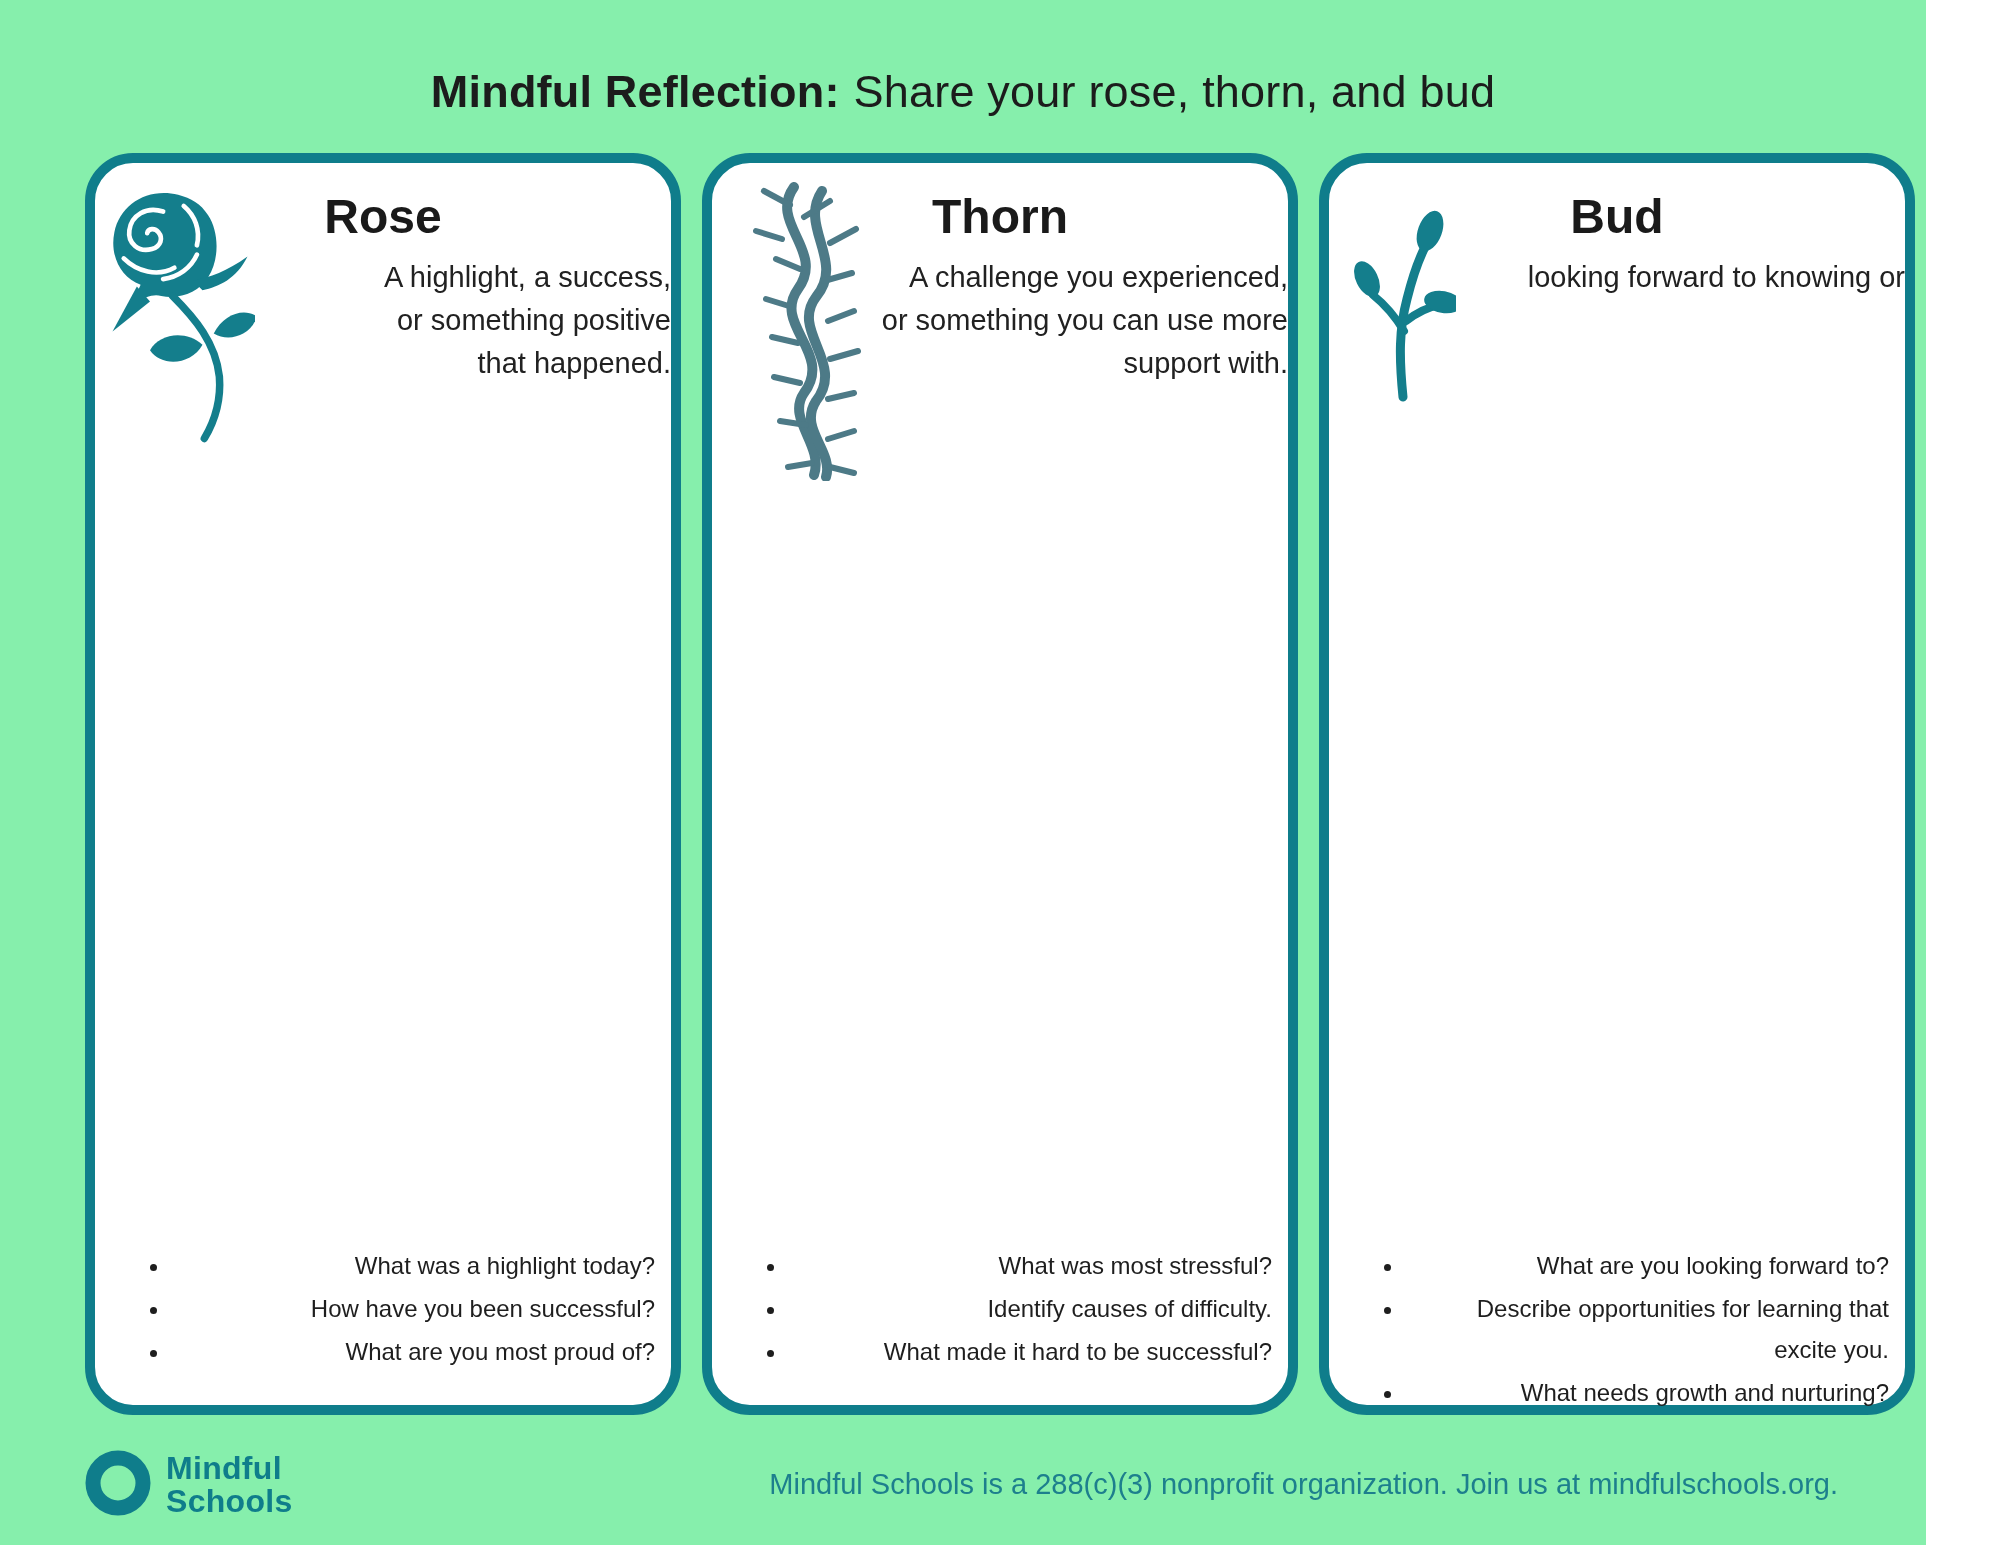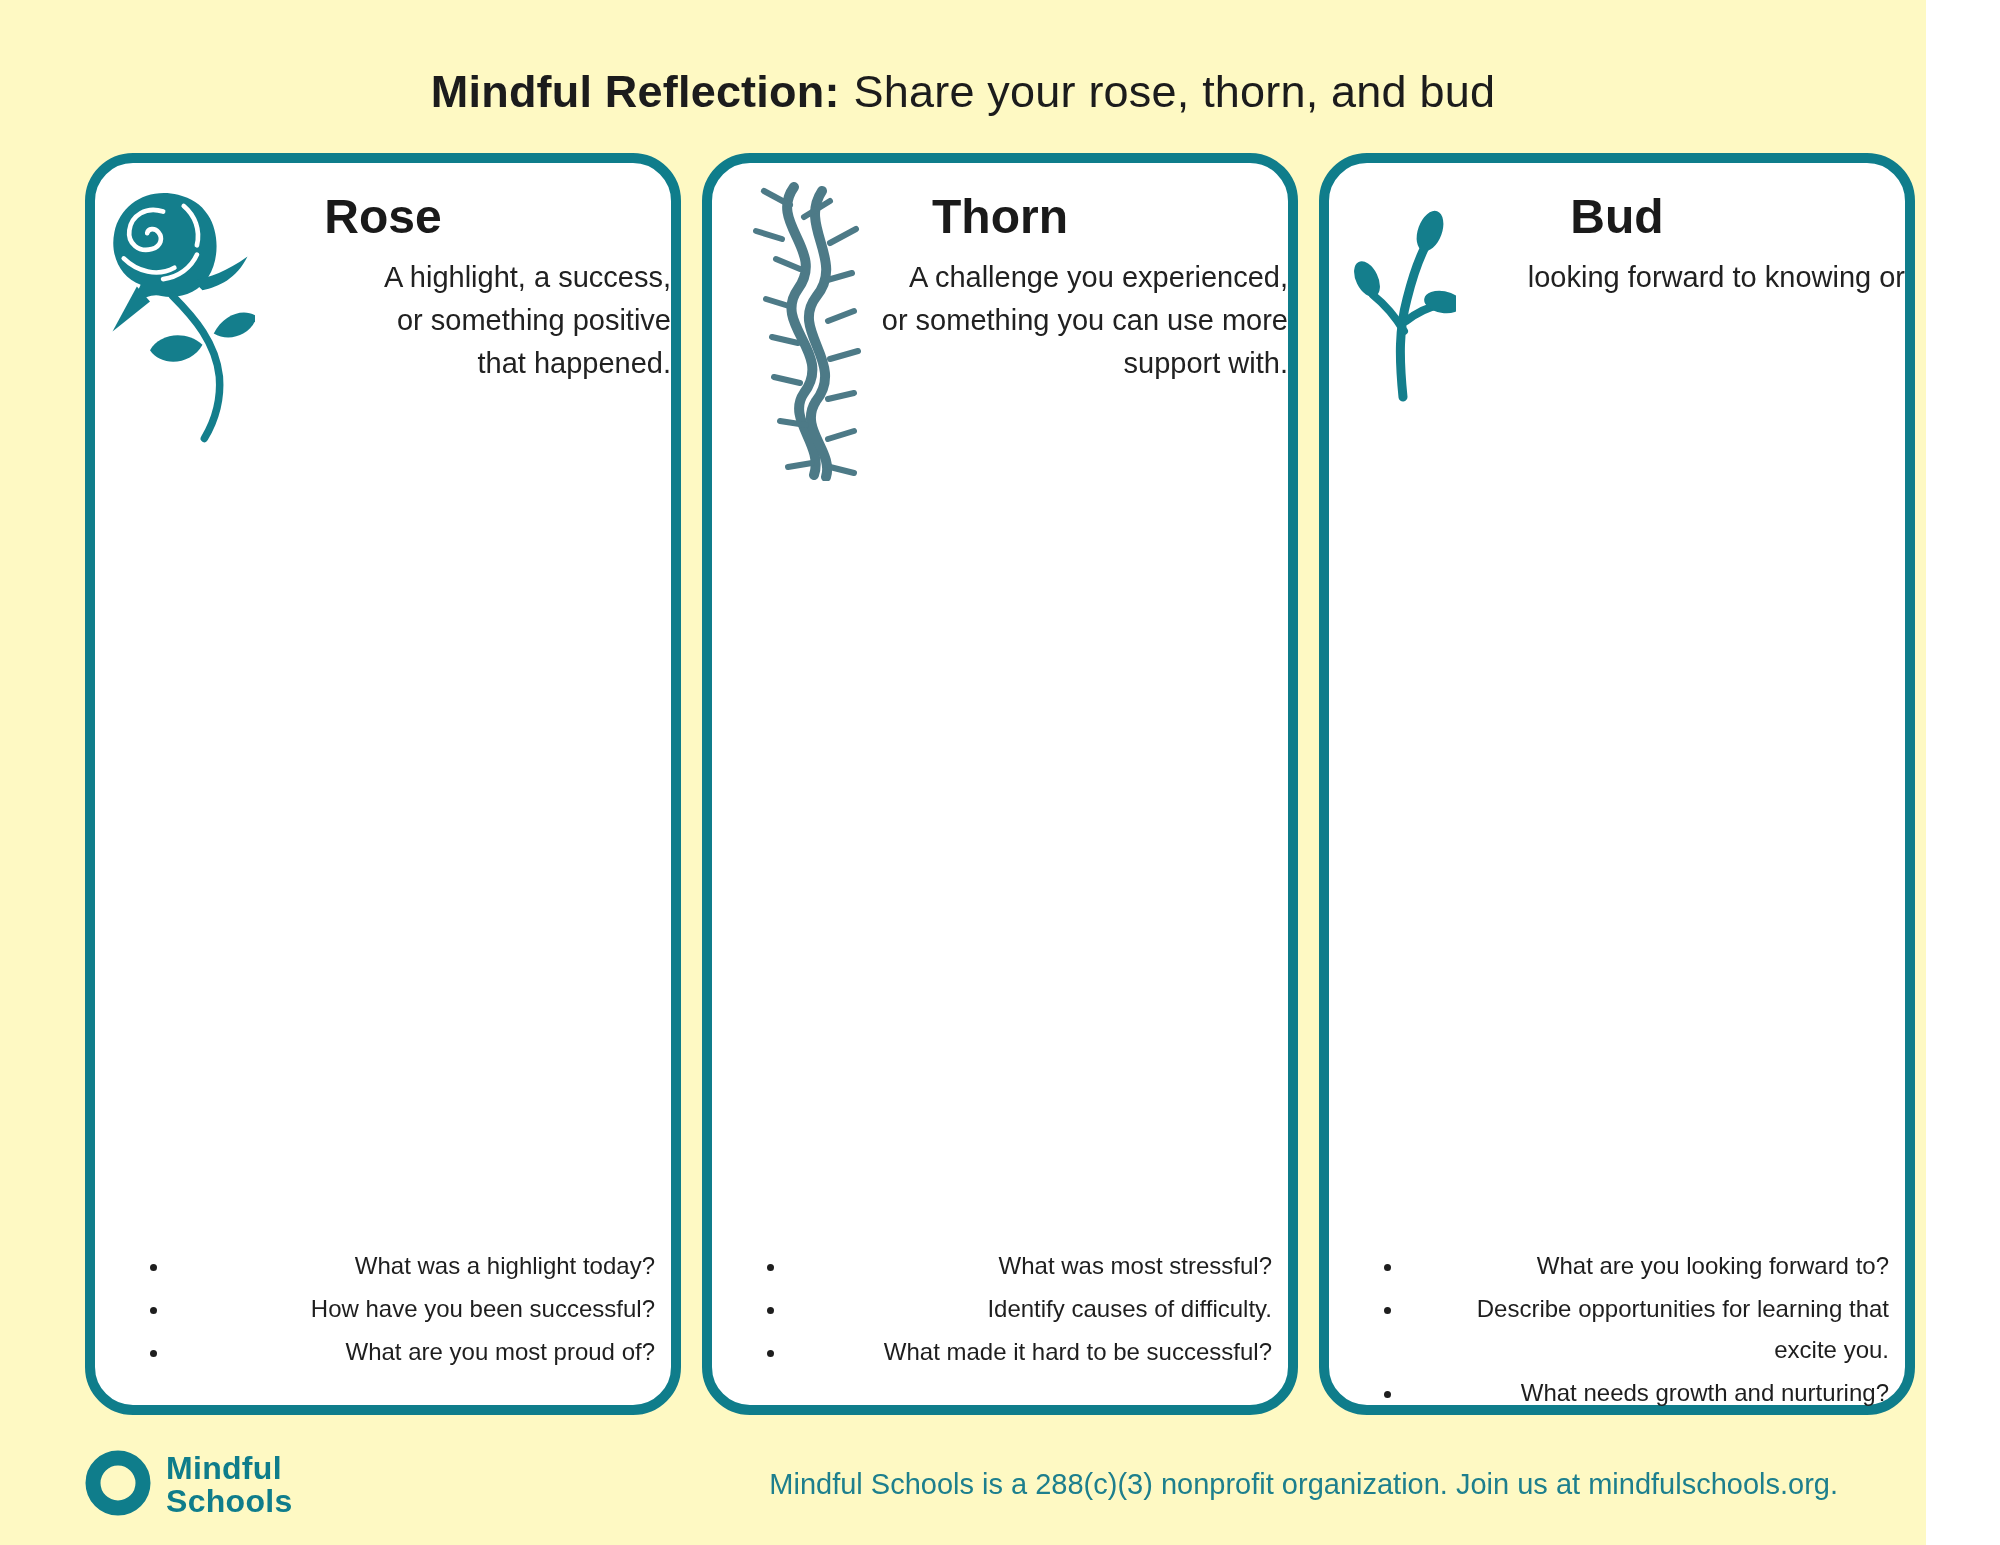--- a/index.html
+++ b/index.html
@@ -1,19 +1,19 @@
 <!DOCTYPE html>
 <html><head>
 <meta charset="utf-8">
 <style>
   html,body{margin:0;padding:0;background:#fff;}
   .page{
     position:relative;
     width:1926px;height:1545px;
-    background:#fef9c3;
+    background:#86efac;
     font-family:"Liberation Sans", sans-serif;
     overflow:hidden;
   }
   
   .page-title{
     position:absolute;top:66px;left:0;width:100%;
     text-align:center;
     font-size:45px;color:#1c1c1c;letter-spacing:.2px;
   }
   .title-bold{font-weight:bold;}

